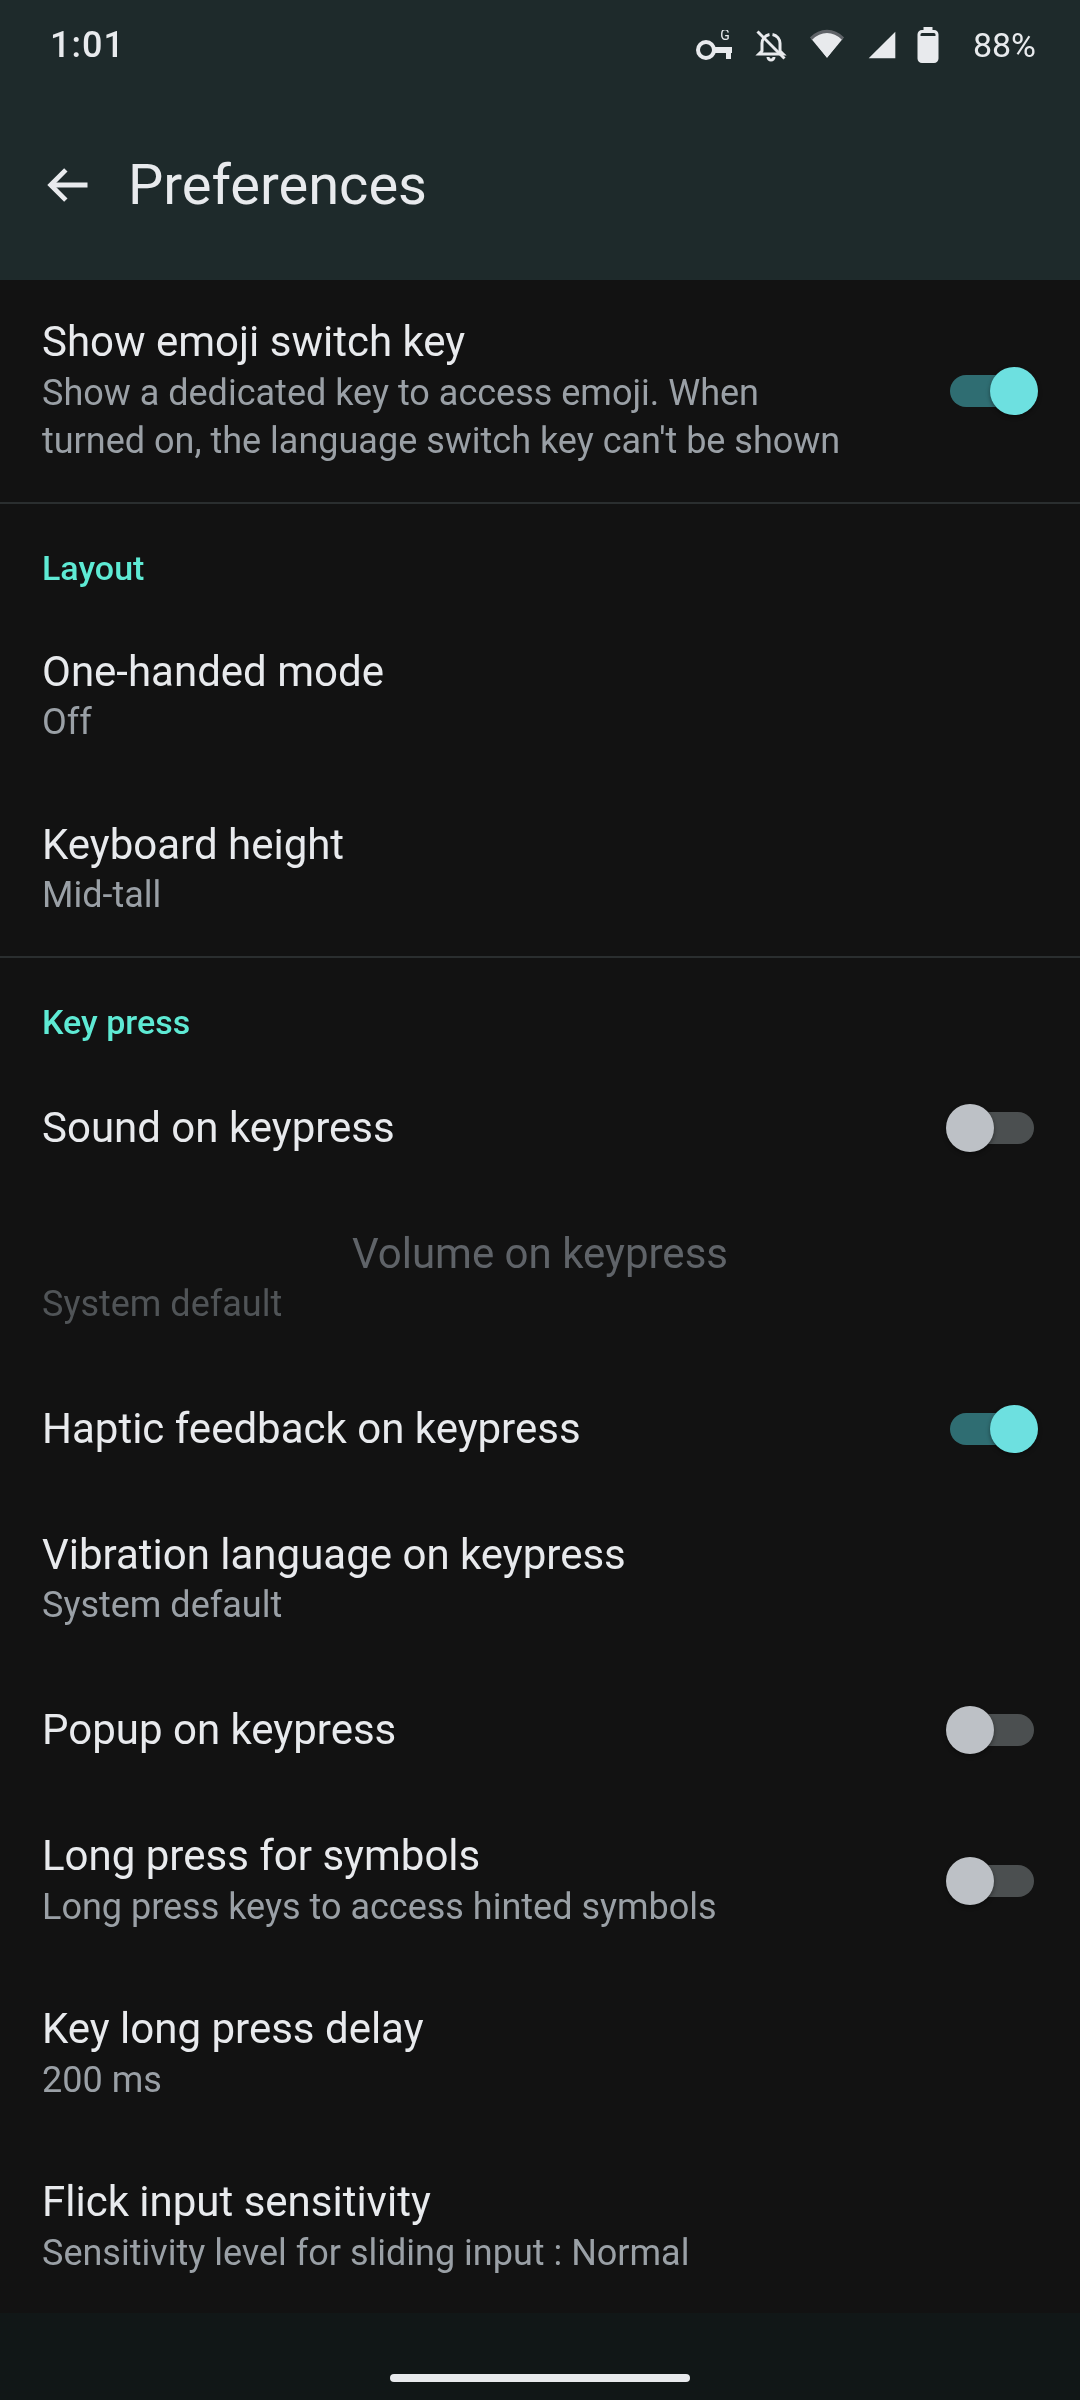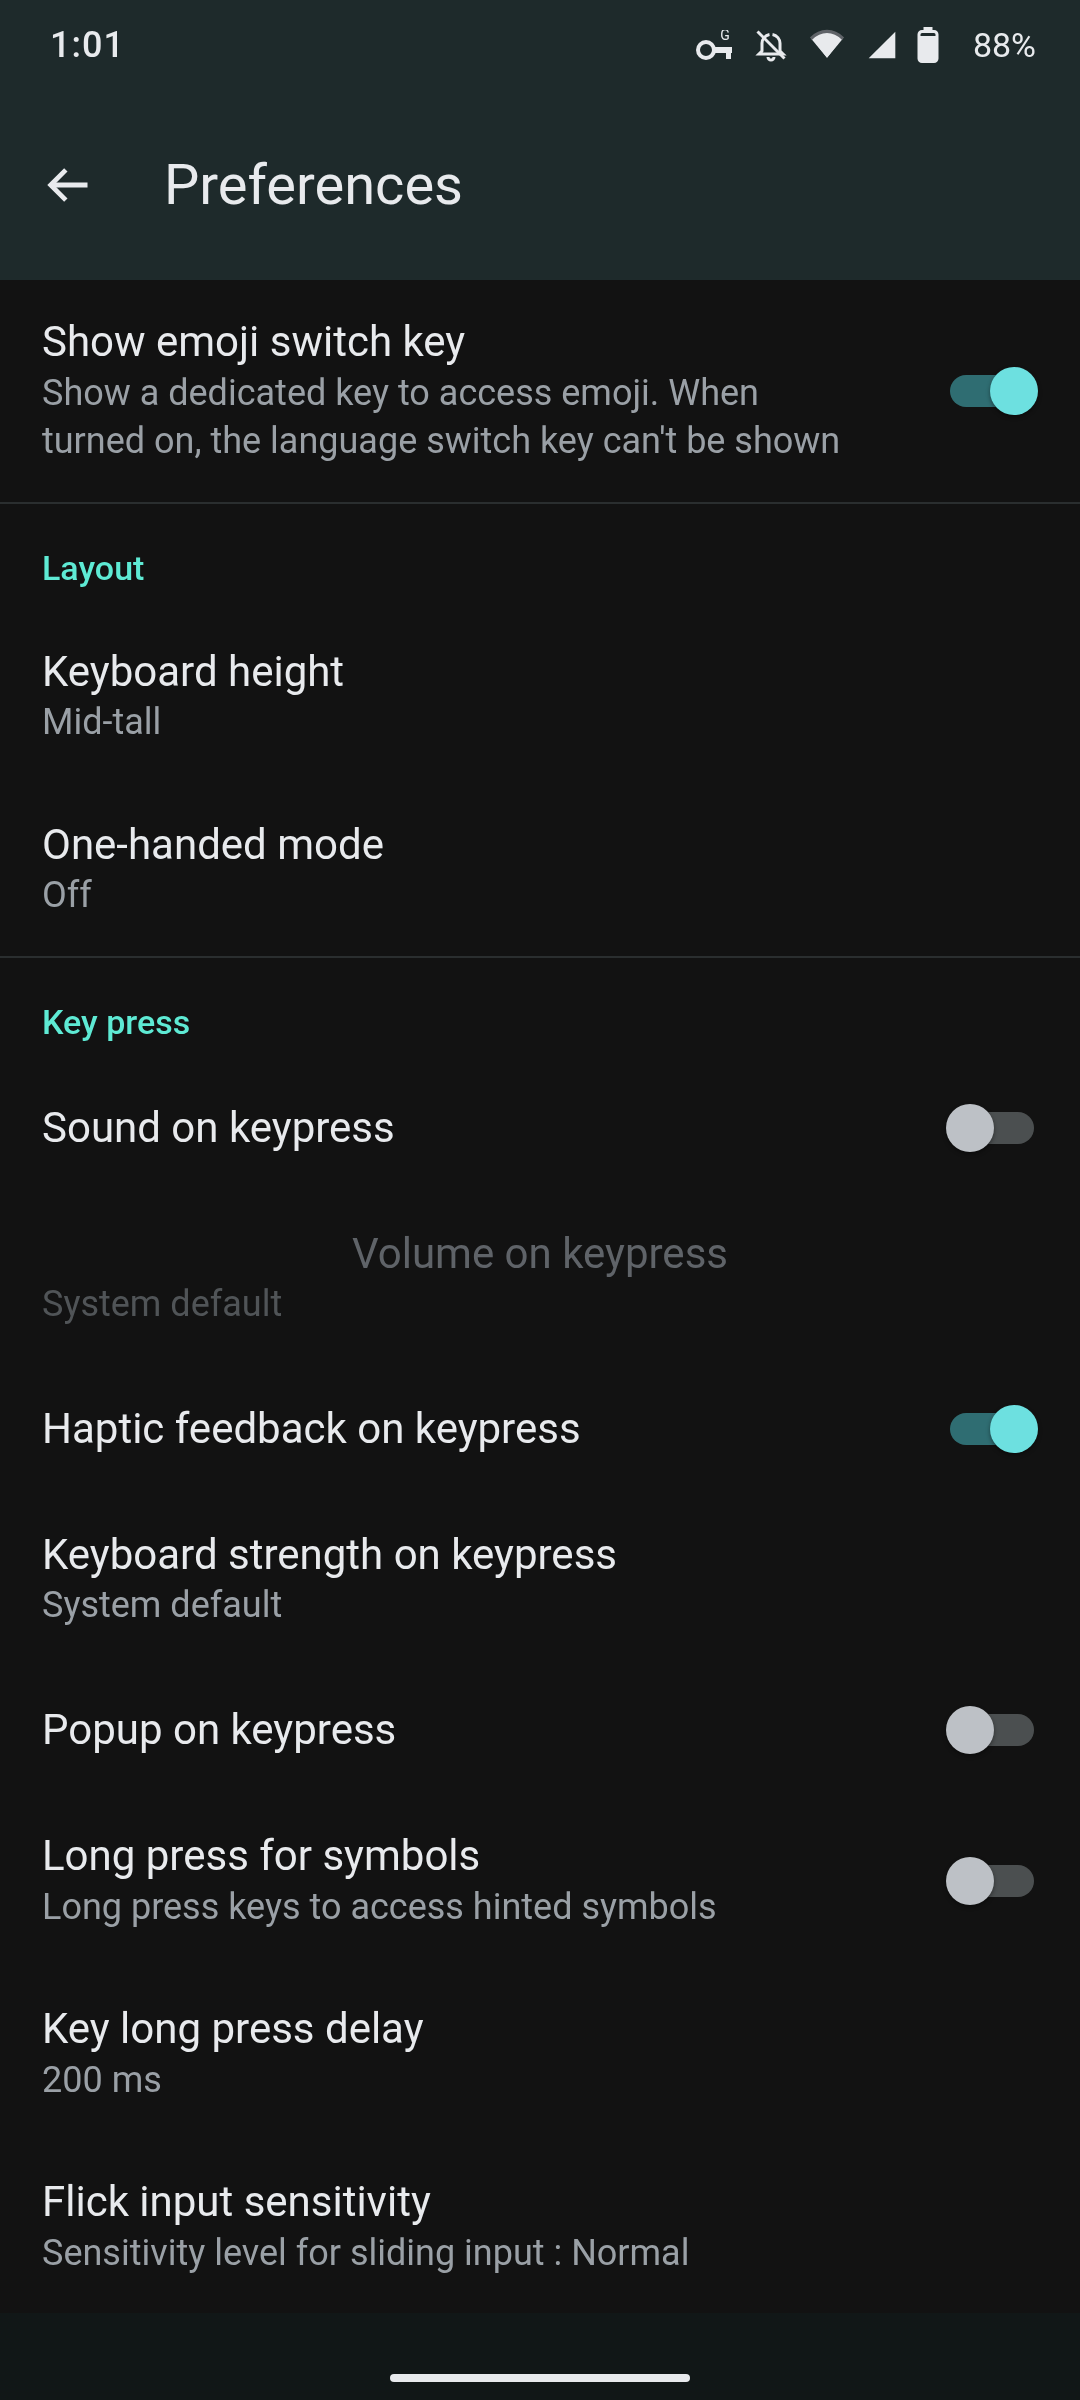--- a/index.html
+++ b/index.html
@@ -23,21 +23,21 @@
   .status-right { display: flex; align-items: center; gap: 18px; font-size: 32px; }
   .status-right .bat-text { font-size: 34px; font-weight: 400; margin-left: 16px; }
   .status-icon { display: inline-flex; align-items: center; justify-content: center; }
 
   .app-bar {
     height: 190px;
     background: #1e2a2b;
     display: flex;
     align-items: center;
     padding: 0 40px;
-    gap: 68px;
+    gap: 32px;
   }
   .app-title { font-size: 56px; font-weight: 400; color: #e8eaed; }
   .back-btn { width: 56px; height: 56px; display:flex; align-items:center; justify-content:center; }
 
   .list { background: #121212; }
   .row {
     padding: 36px 42px;
     display: flex;
     align-items: center;
     gap: 24px;
@@ -153,32 +153,32 @@
         </div>
     </div>
   </div>
 
   <div class="divider"></div>
 
   <div class="section-label">Layout</div>
 
   <div class="row">
     <div class="text">
+      <div class="row-title">One-handed mode</div>
+      <div class="row-sub">Off</div>
+    </div>
+  </div>
+
+  <div class="row">
+    <div class="text">
       <div class="row-title">Keyboard height</div>
       <div class="row-sub">Mid-tall</div>
     </div>
   </div>
 
-  <div class="row">
-    <div class="text">
-      <div class="row-title">One-handed mode</div>
-      <div class="row-sub">Off</div>
-    </div>
-  </div>
-
   <div class="divider"></div>
 
   <div class="section-label">Key press</div>
 
   <div class="row">
     <div class="text">
       <div class="row-title">Sound on keypress</div>
     </div>
     <div class="switch off">
         <div class="track"></div>
@@ -198,21 +198,21 @@
       <div class="row-title">Haptic feedback on keypress</div>
     </div>
     <div class="switch on">
         <div class="track"></div>
         <div class="thumb"></div>
       </div>
   </div>
 
   <div class="row">
     <div class="text">
-      <div class="row-title">Keyboard strength on keypress</div>
+      <div class="row-title">Vibration language on keypress</div>
       <div class="row-sub">System default</div>
     </div>
   </div>
 
   <div class="row">
     <div class="text">
       <div class="row-title">Popup on keypress</div>
     </div>
     <div class="switch off">
         <div class="track"></div>

